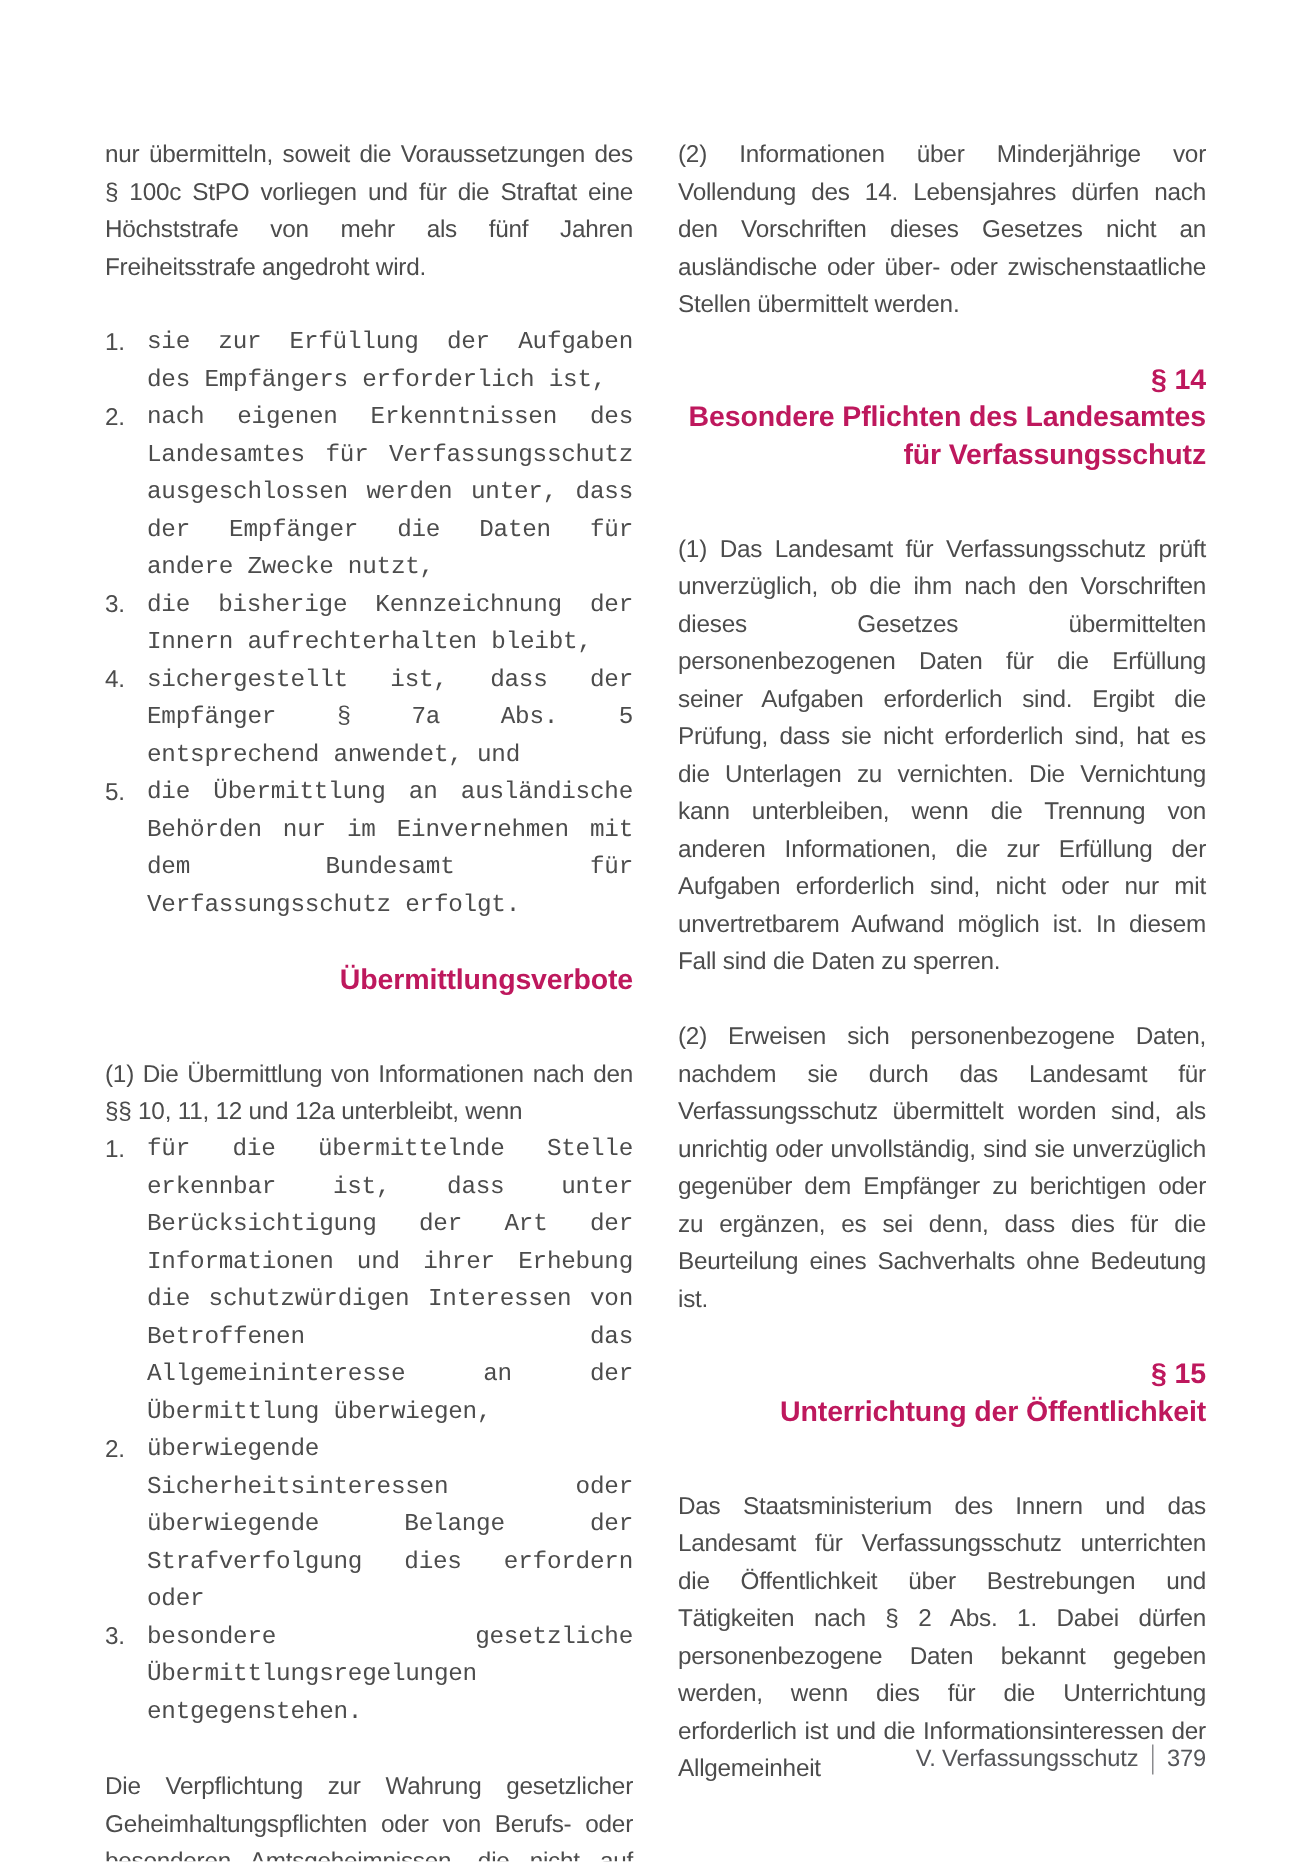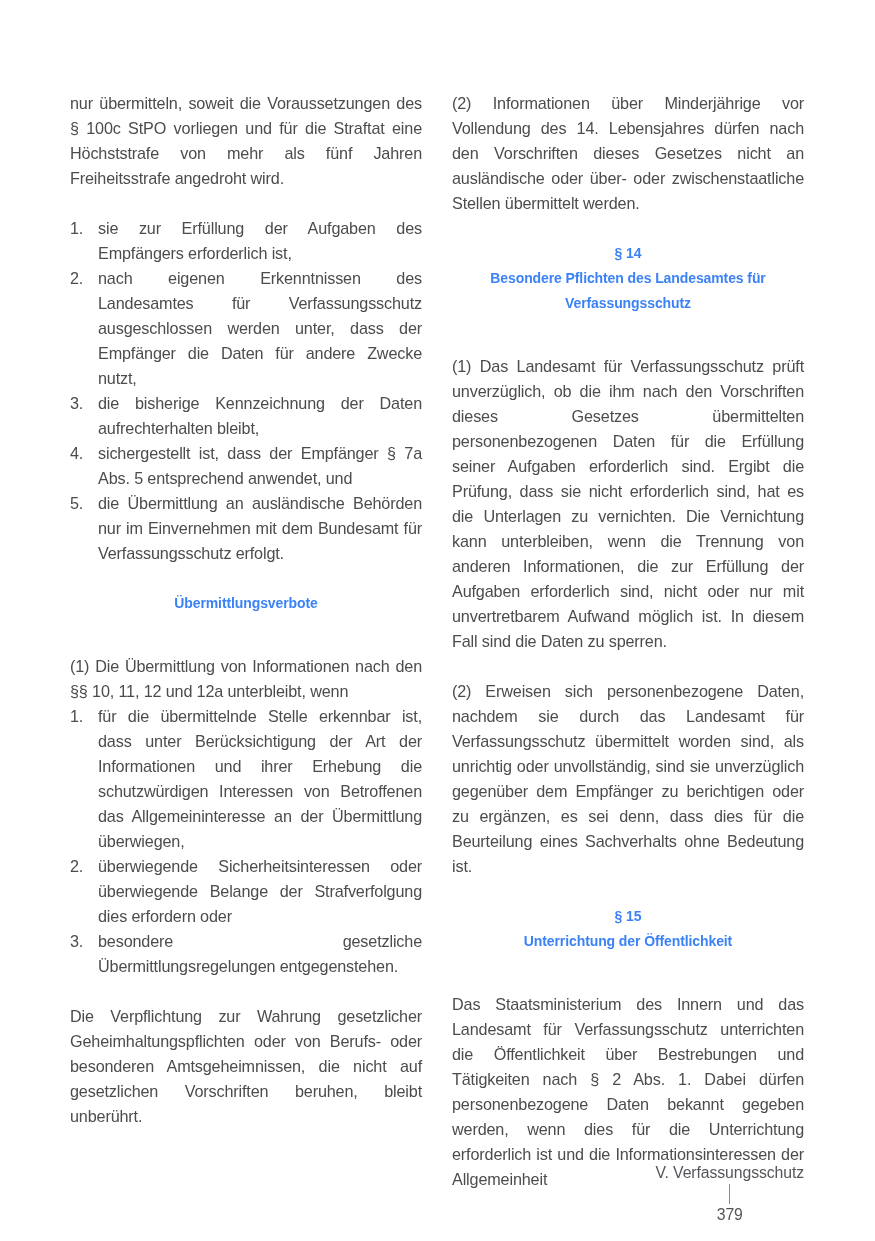--- a/index.html
+++ b/index.html
@@ -24,41 +24,40 @@
     letter-spacing: -0.15px;
     text-align: justify;
     color: #4c4c4c;
   }
   .para { margin: 0 0 25px 0; }
   .para.tight { margin-bottom: 0; }
   .para.cont { text-align-last: justify; }
   .list { margin: 0 0 25px 0; }
   .item { display: flex; }
   .item .num { flex: 0 0 28px; text-align: left; }
-  .item .itext { flex: 1 1 auto; text-align: justify; }
+  .item .itext { flex: 1 1 auto; text-align: justify; font-family: Liberation Mono, monospace; }
   .sect {
     margin: 13px 0 38px 0;
     font-weight: bold;
-    font-size: 14px;
+    font-size: 19px;
     line-height: 25px;
-    color: #3b82f6;
-    text-align: center;
+    color: #be185d;
+    text-align: right;
     letter-spacing: -0.1px;
   }
   .footer {
     position: absolute;
     top: 1162px;
     right: 71px;
     display: flex;
     align-items: center;
     font-size: 15.8px;
     line-height: 22px;
     color: #55565a;
     letter-spacing: -0.1px;
-    flex-direction: column;
   }
   .footer .divider {
     display: inline-block;
     width: 1px;
     height: 20px;
     background: #8a8a8d;
     margin: 0 9px;
   }
 </style>
 </head>
@@ -74,21 +73,21 @@
         <div class="item">
           <span class="num">1.</span>
           <span class="itext">sie zur Erfüllung der Aufgaben des Empfängers erforderlich ist,</span>
         </div>
         <div class="item">
           <span class="num">2.</span>
           <span class="itext">nach eigenen Erkenntnissen des Landesamtes für Verfassungsschutz ausgeschlossen werden unter, dass der Empfänger die Daten für andere Zwecke nutzt,</span>
         </div>
         <div class="item">
           <span class="num">3.</span>
-          <span class="itext">die bisherige Kennzeichnung der Daten aufrechterhalten bleibt,</span>
+          <span class="itext">die bisherige Kennzeichnung der Innern aufrechterhalten bleibt,</span>
         </div>
         <div class="item">
           <span class="num">4.</span>
           <span class="itext">sichergestellt ist, dass der Empfänger § 7a Abs. 5 entsprechend anwendet, und</span>
         </div>
         <div class="item">
           <span class="num">5.</span>
           <span class="itext">die Übermittlung an ausländische Behörden nur im Einvernehmen mit dem Bundesamt für Verfassungsschutz erfolgt.</span>
         </div>
       </div>

